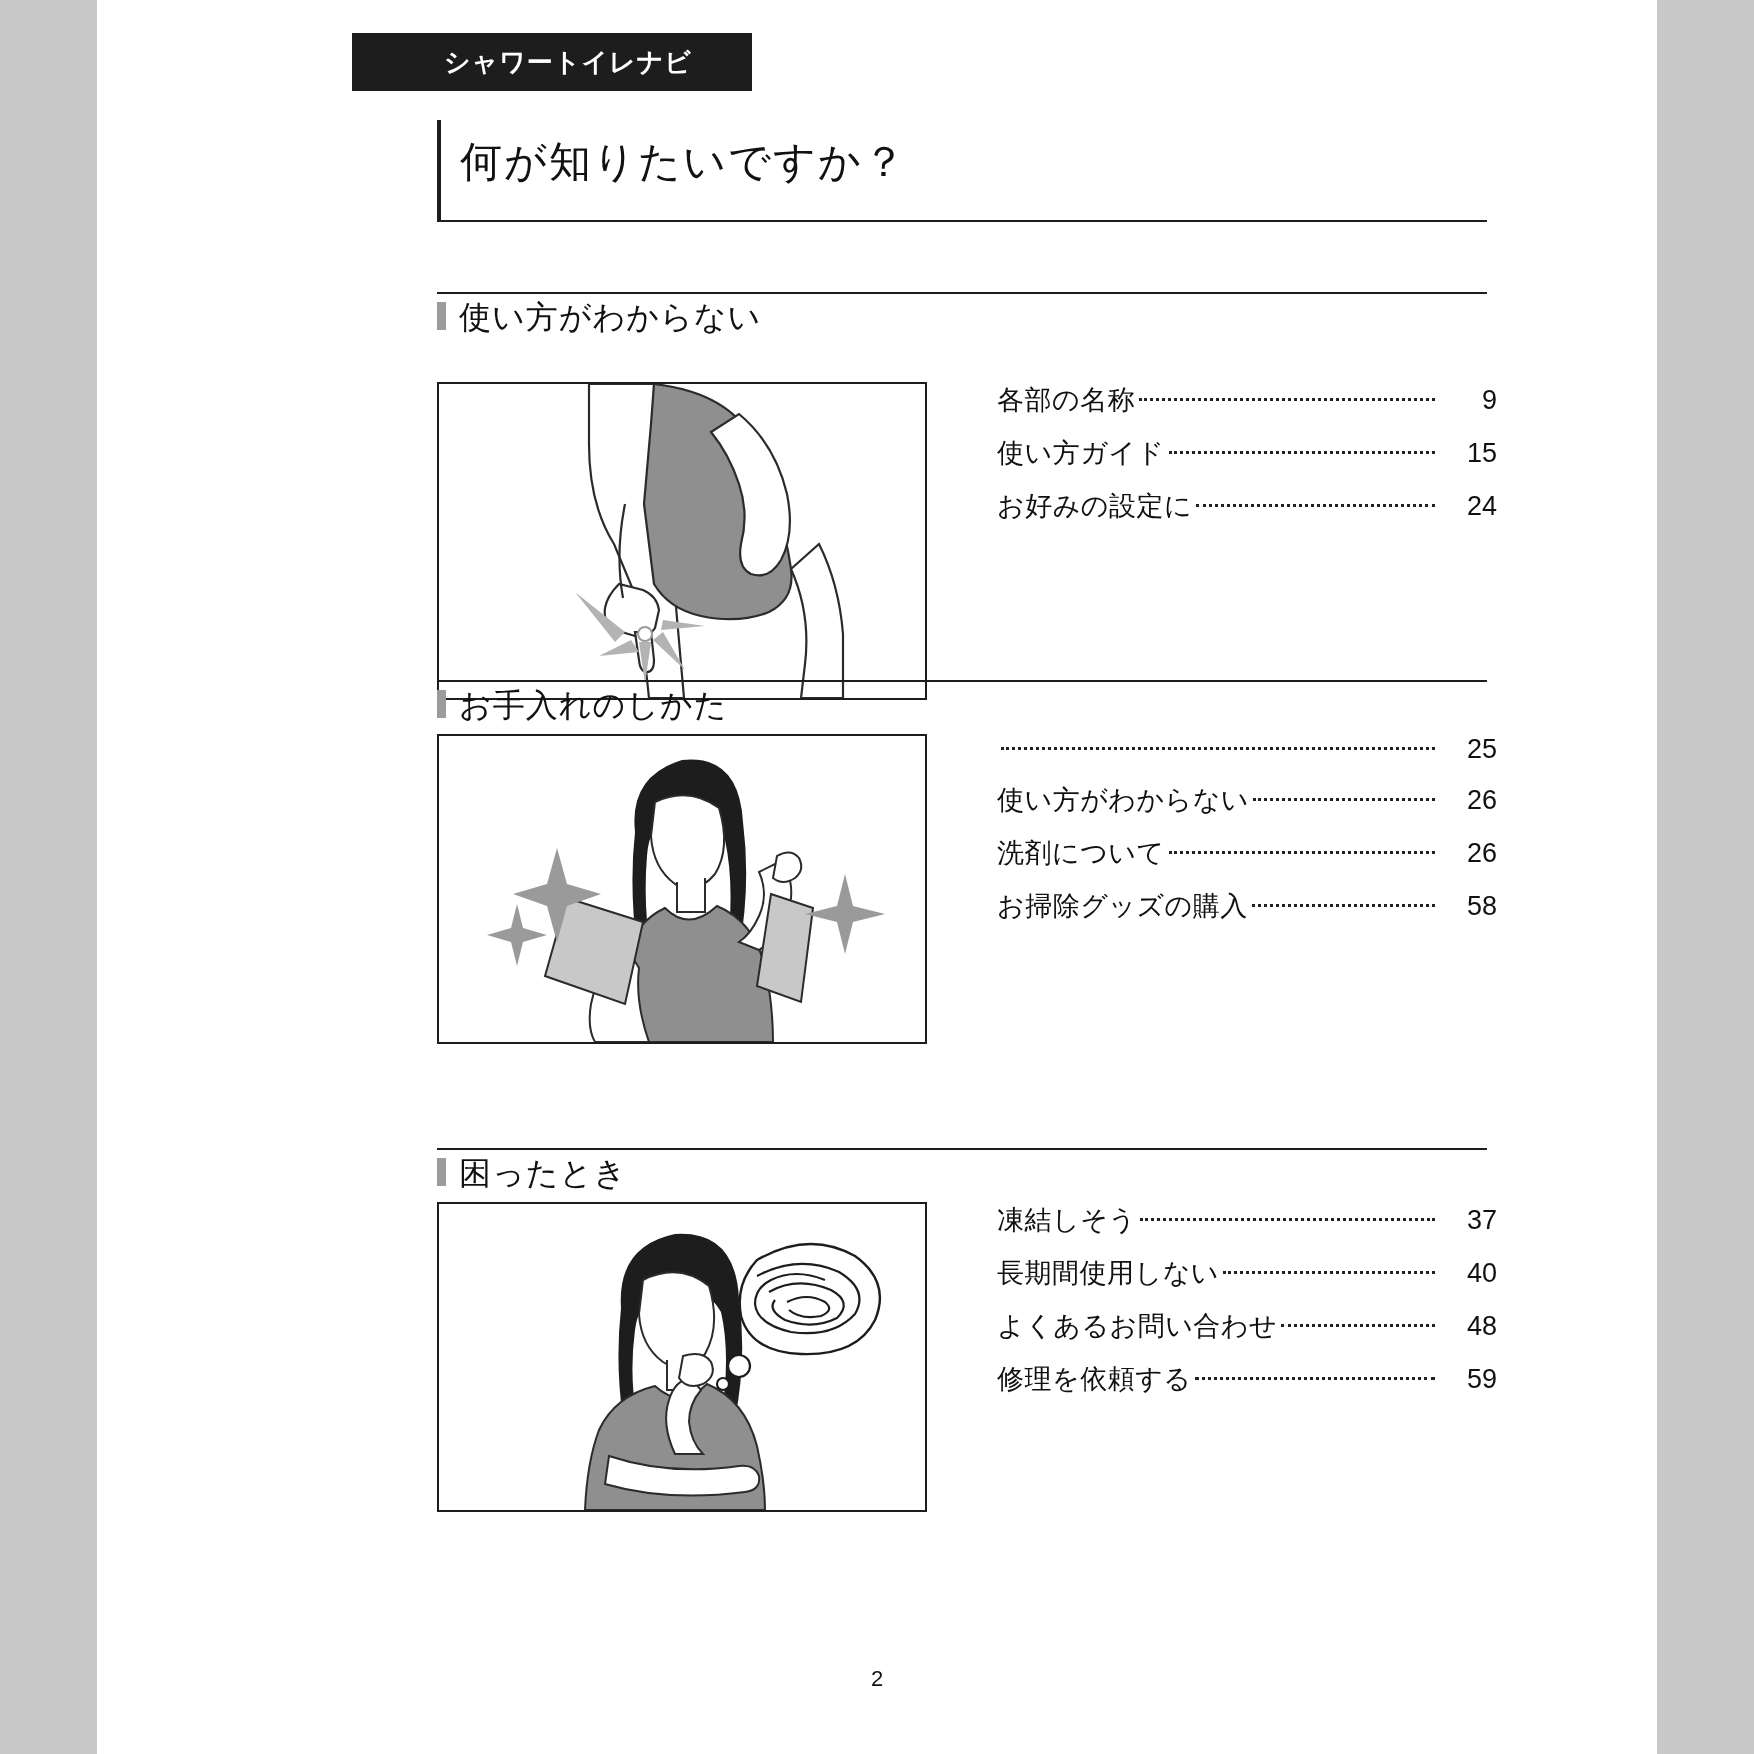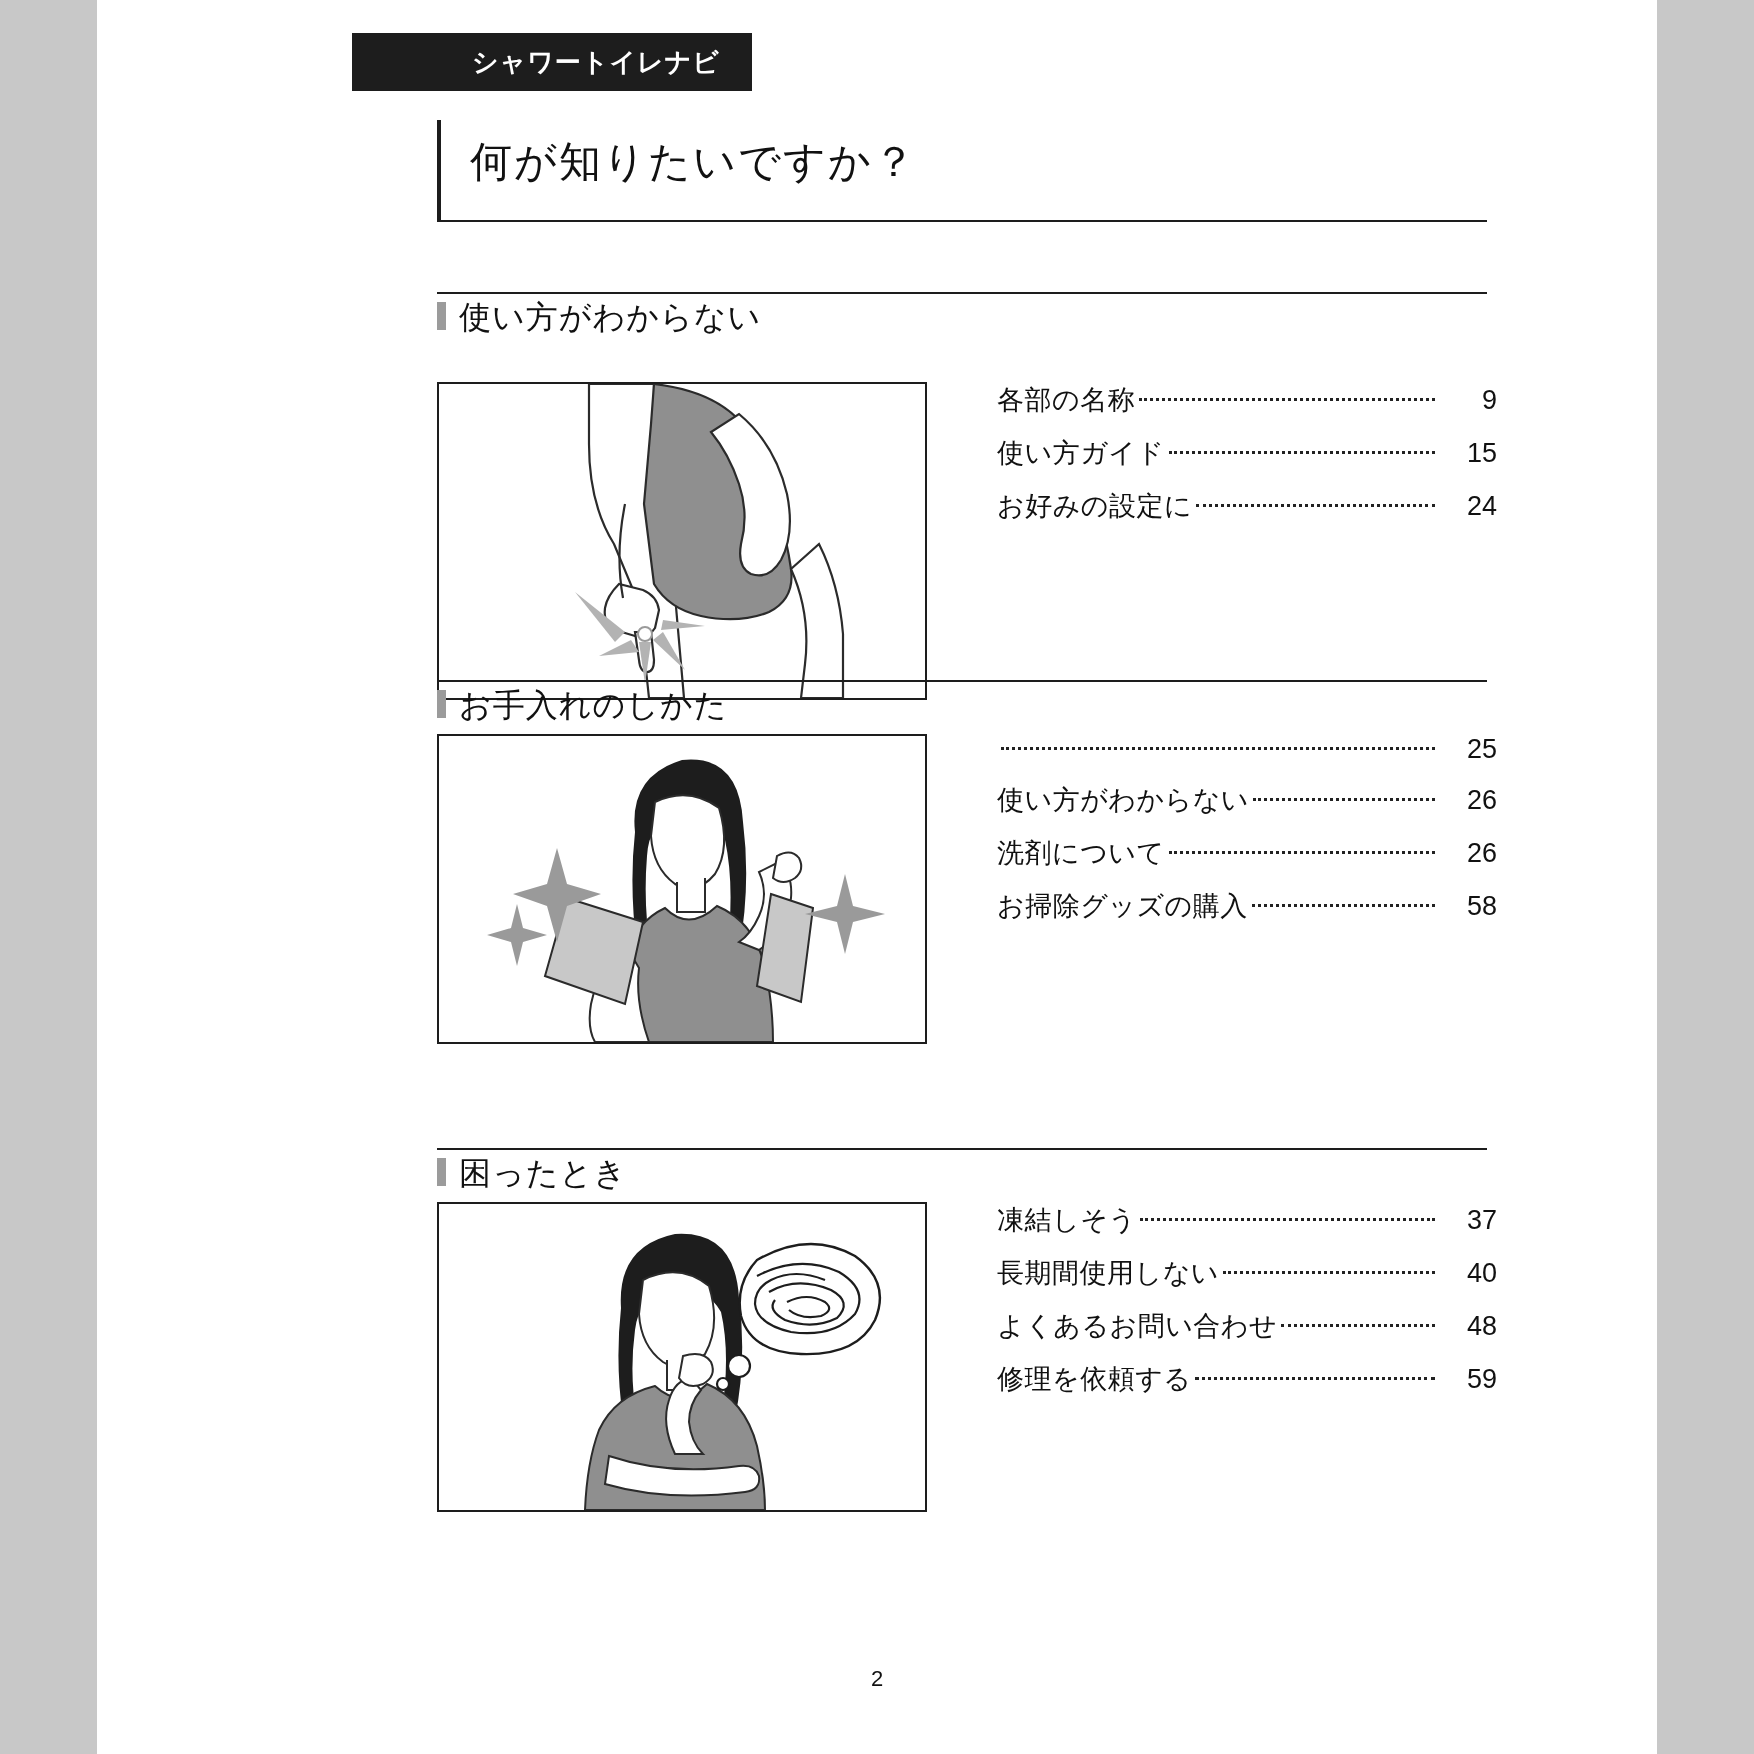--- a/index.html
+++ b/index.html
@@ -30,21 +30,21 @@
     top: 33px;
     width: 400px;
     height: 58px;
     background: #1d1d1d;
     color: #ffffff;
     font-size: 26px;
     font-weight: bold;
     letter-spacing: 1px;
     display: flex;
     align-items: center;
-    padding-left: 120px;
+    padding-left: 92px;
     box-sizing: border-box;
   }
 
   
   .title-wrap {
     position: absolute;
     left: 340px;
     top: 120px;
     width: 1050px;
     height: 112px;
@@ -52,21 +52,21 @@
   .title-bar {
     position: absolute;
     left: 0;
     top: 0;
     width: 4px;
     height: 100px;
     background: #1d1d1d;
   }
   .title-text {
     position: absolute;
-    left: 33px;
+    left: 23px;
     top: 14px;
     font-size: 42px;
     color: #111111;
     letter-spacing: 2px;
   }
   .title-rule {
     position: absolute;
     left: 0;
     bottom: 10px;
     width: 1050px;

